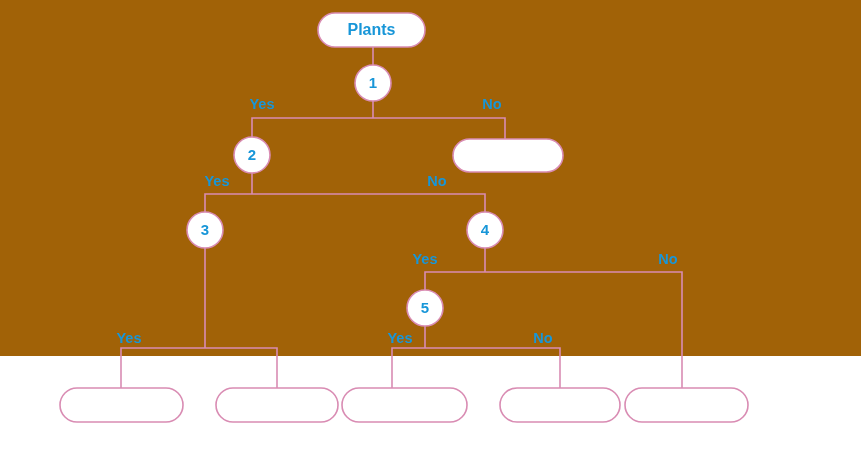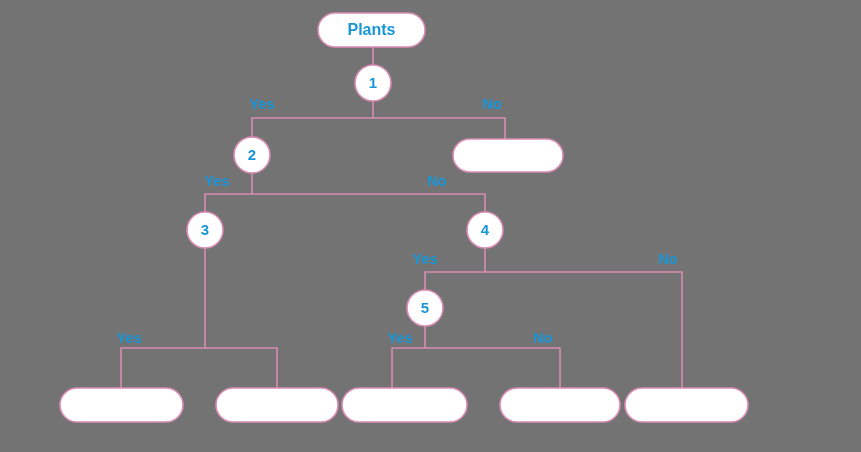--- a/index.html
+++ b/index.html
@@ -9,22 +9,22 @@
   }
   body {
     width: 861px;
     height: 452px;
     font-family: "Liberation Sans", sans-serif;
     overflow: hidden;
   }
   #diagram-root {
     position: relative;
     width: 861px;
-    height: 452px;
-    background: #737373;
+    height: 356px;
+    background: #a16207;
   }
   svg#tree-svg {
     display: block;
     width: 861px;
     height: 452px;
   }
   .edge {
     fill: none;
     stroke-width: 1.6;
     stroke-linecap: square;

